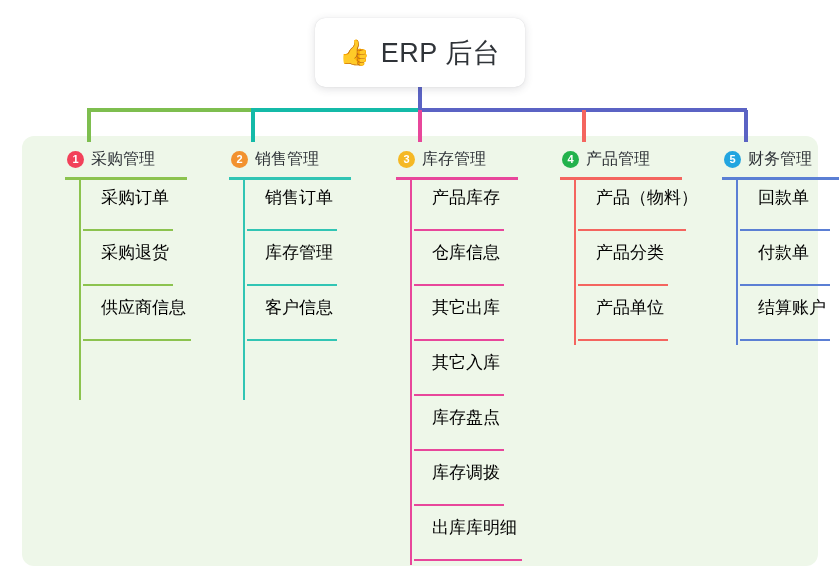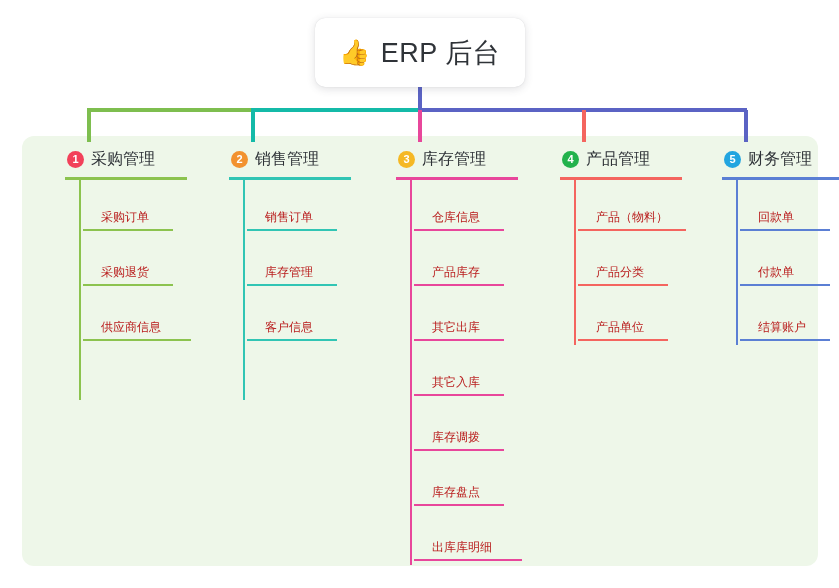--- a/index.html
+++ b/index.html
@@ -144,23 +144,23 @@
     top: 0;
     width: 2px;
   }
   .item {
     position: relative;
     height: 55px;
   }
   .item-label {
     position: absolute;
     left: 18px;
-    bottom: 9px;
-    font-size: 12px;
-    color: #b91c1c;
+    bottom: 26px;
+    font-size: 17px;
+    color: #000000;
     white-space: nowrap;
   }
   .item-rule {
     position: absolute;
     left: 0px;
     bottom: 4px;
     height: 2px;
     width: 90px;
   }
   .item-rule.wide { width: 108px; }
@@ -234,41 +234,41 @@
     </div>
     <div class="column col-2">
       <div class="col-head">
         <span class="badge" style="background: rgb(245, 184, 36);">3</span>
         <span class="col-title">库存管理</span>
       </div>
       <div class="col-rule" style="background: rgb(232, 71, 155);"></div>
       <div class="items">
         <div class="spine" style="background: rgb(232, 71, 155); height: 385px;"></div>
         <div class="item">
+          <span class="item-label">产品库存</span>
+          <div class="item-rule" style="background: rgb(232, 71, 155);"></div>
+        </div>
+        <div class="item">
           <span class="item-label">仓库信息</span>
           <div class="item-rule" style="background: rgb(232, 71, 155);"></div>
         </div>
         <div class="item">
-          <span class="item-label">产品库存</span>
-          <div class="item-rule" style="background: rgb(232, 71, 155);"></div>
-        </div>
-        <div class="item">
           <span class="item-label">其它出库</span>
           <div class="item-rule" style="background: rgb(232, 71, 155);"></div>
         </div>
         <div class="item">
           <span class="item-label">其它入库</span>
           <div class="item-rule" style="background: rgb(232, 71, 155);"></div>
         </div>
         <div class="item">
+          <span class="item-label">库存盘点</span>
+          <div class="item-rule" style="background: rgb(232, 71, 155);"></div>
+        </div>
+        <div class="item">
           <span class="item-label">库存调拨</span>
-          <div class="item-rule" style="background: rgb(232, 71, 155);"></div>
-        </div>
-        <div class="item">
-          <span class="item-label">库存盘点</span>
           <div class="item-rule" style="background: rgb(232, 71, 155);"></div>
         </div>
         <div class="item">
           <span class="item-label">出库库明细</span>
           <div class="item-rule wide" style="background: rgb(232, 71, 155);"></div>
         </div>
       </div>
     </div>
     <div class="column col-3">
       <div class="col-head">

